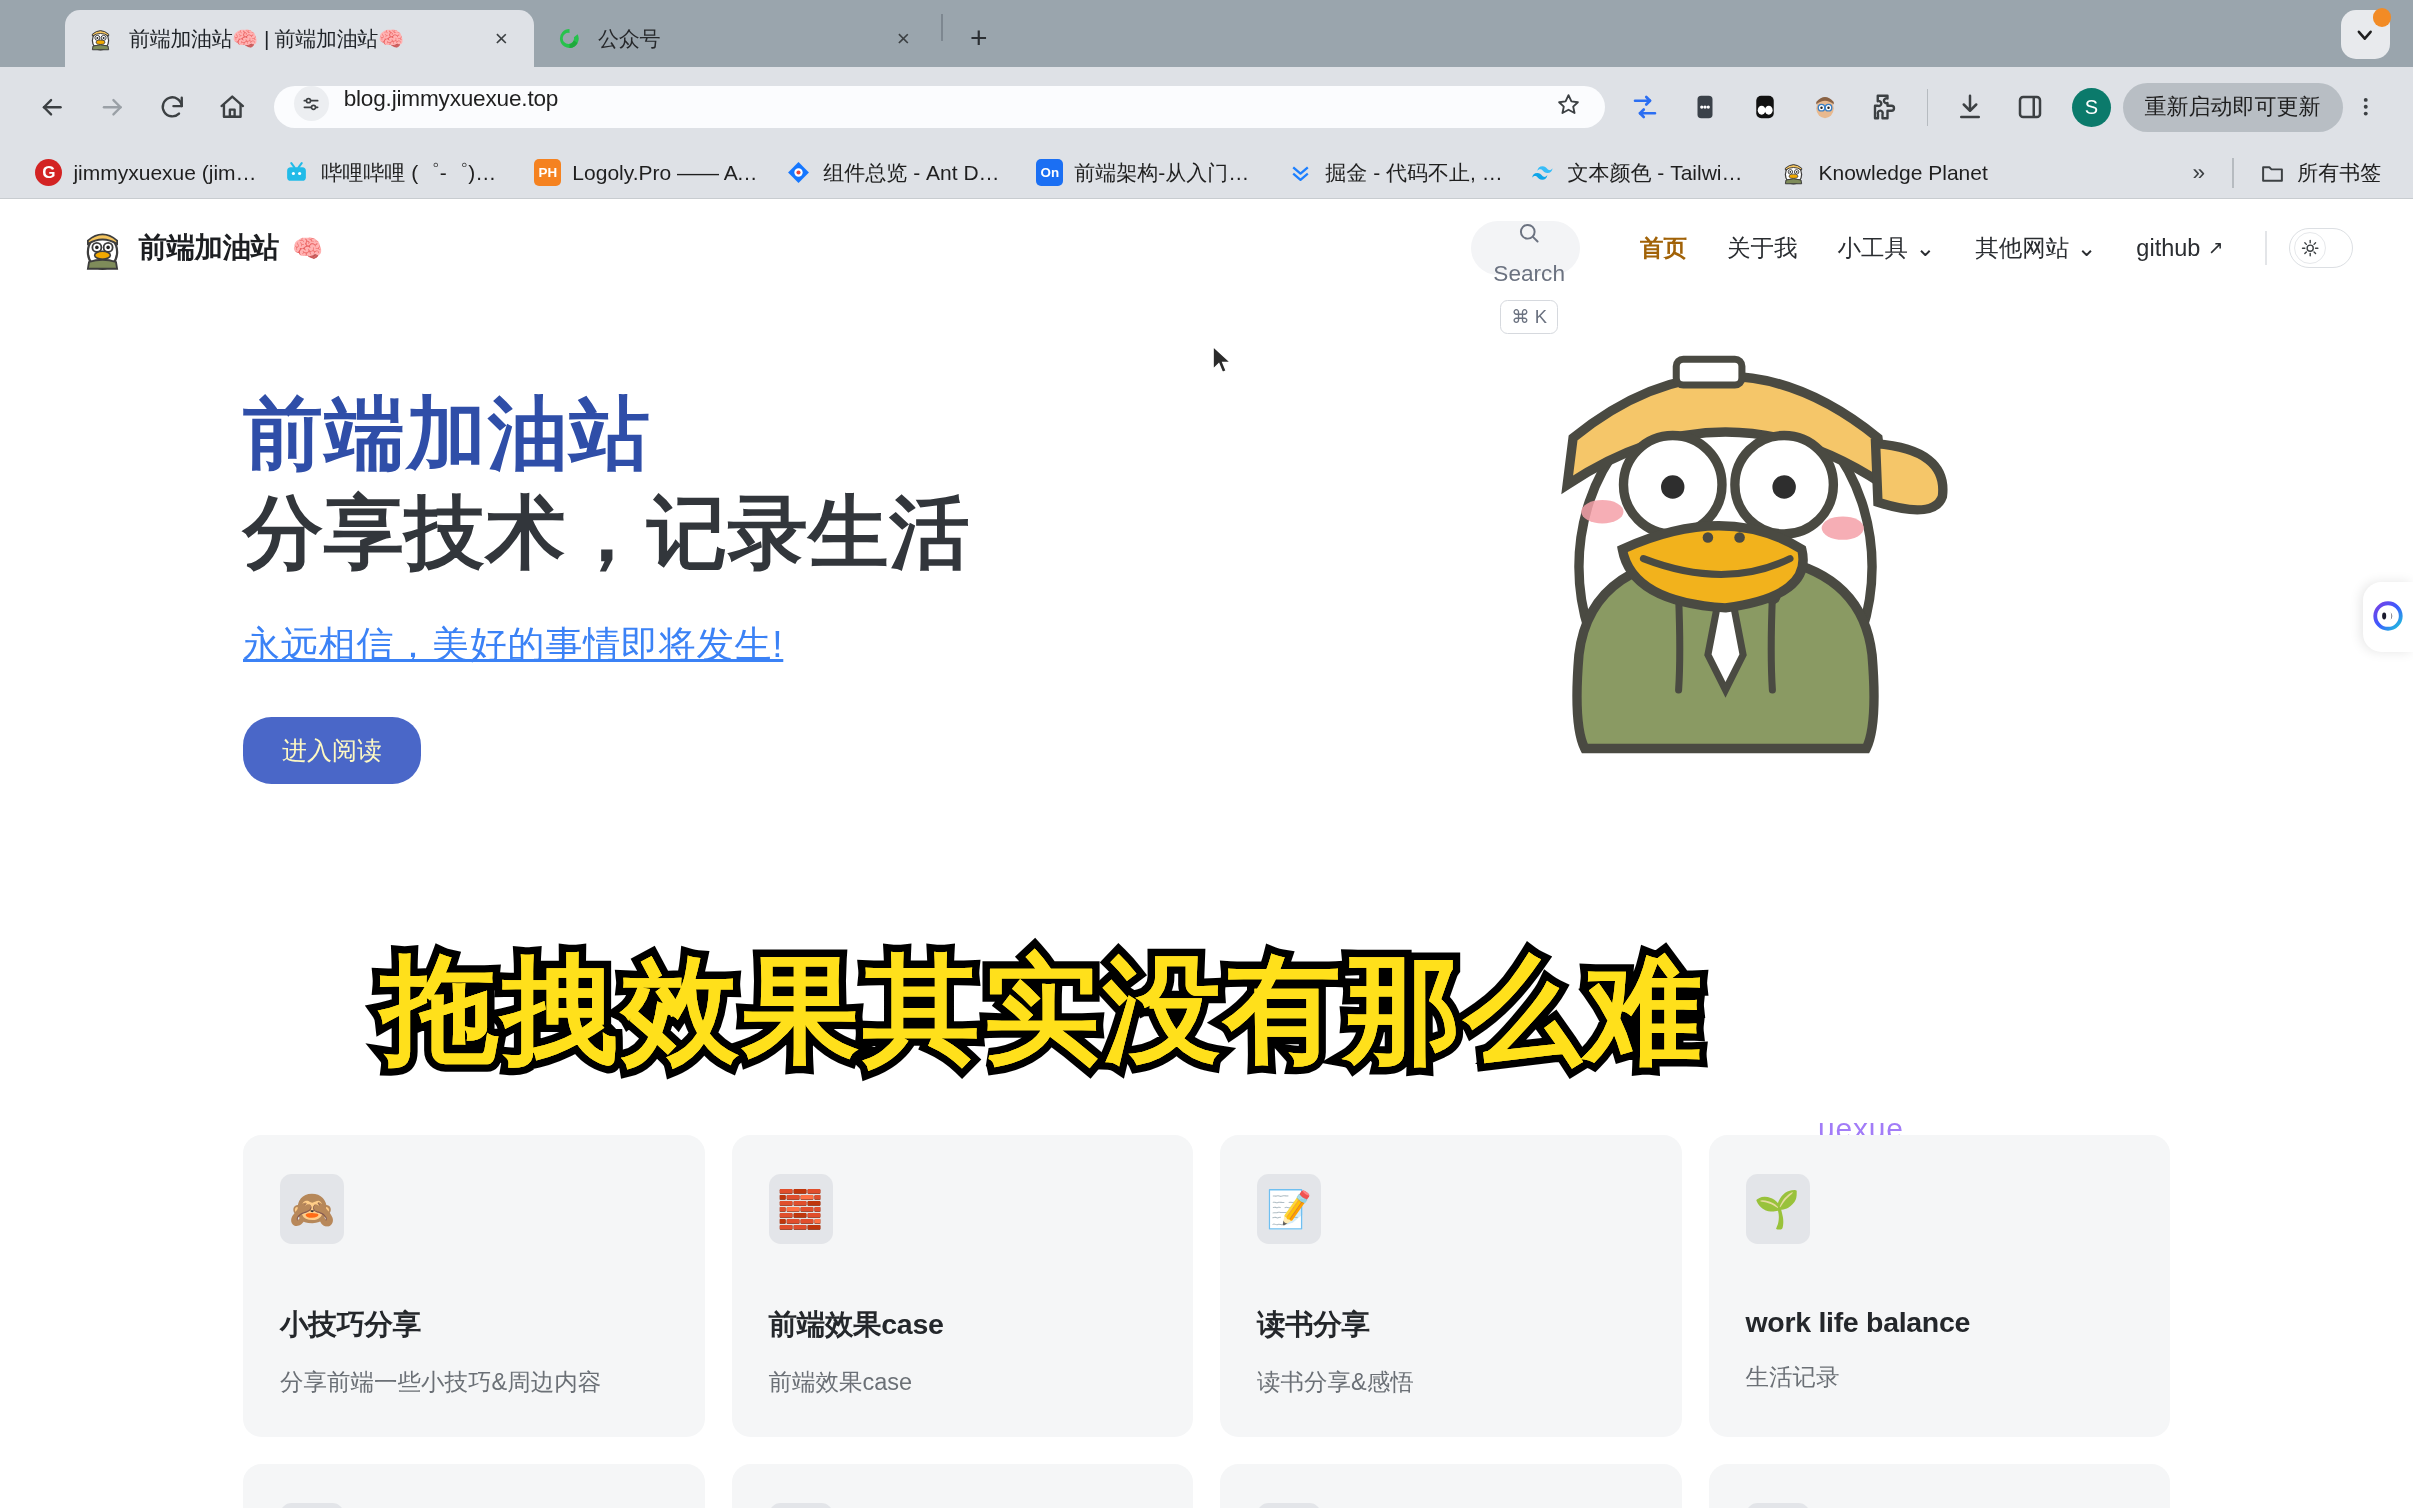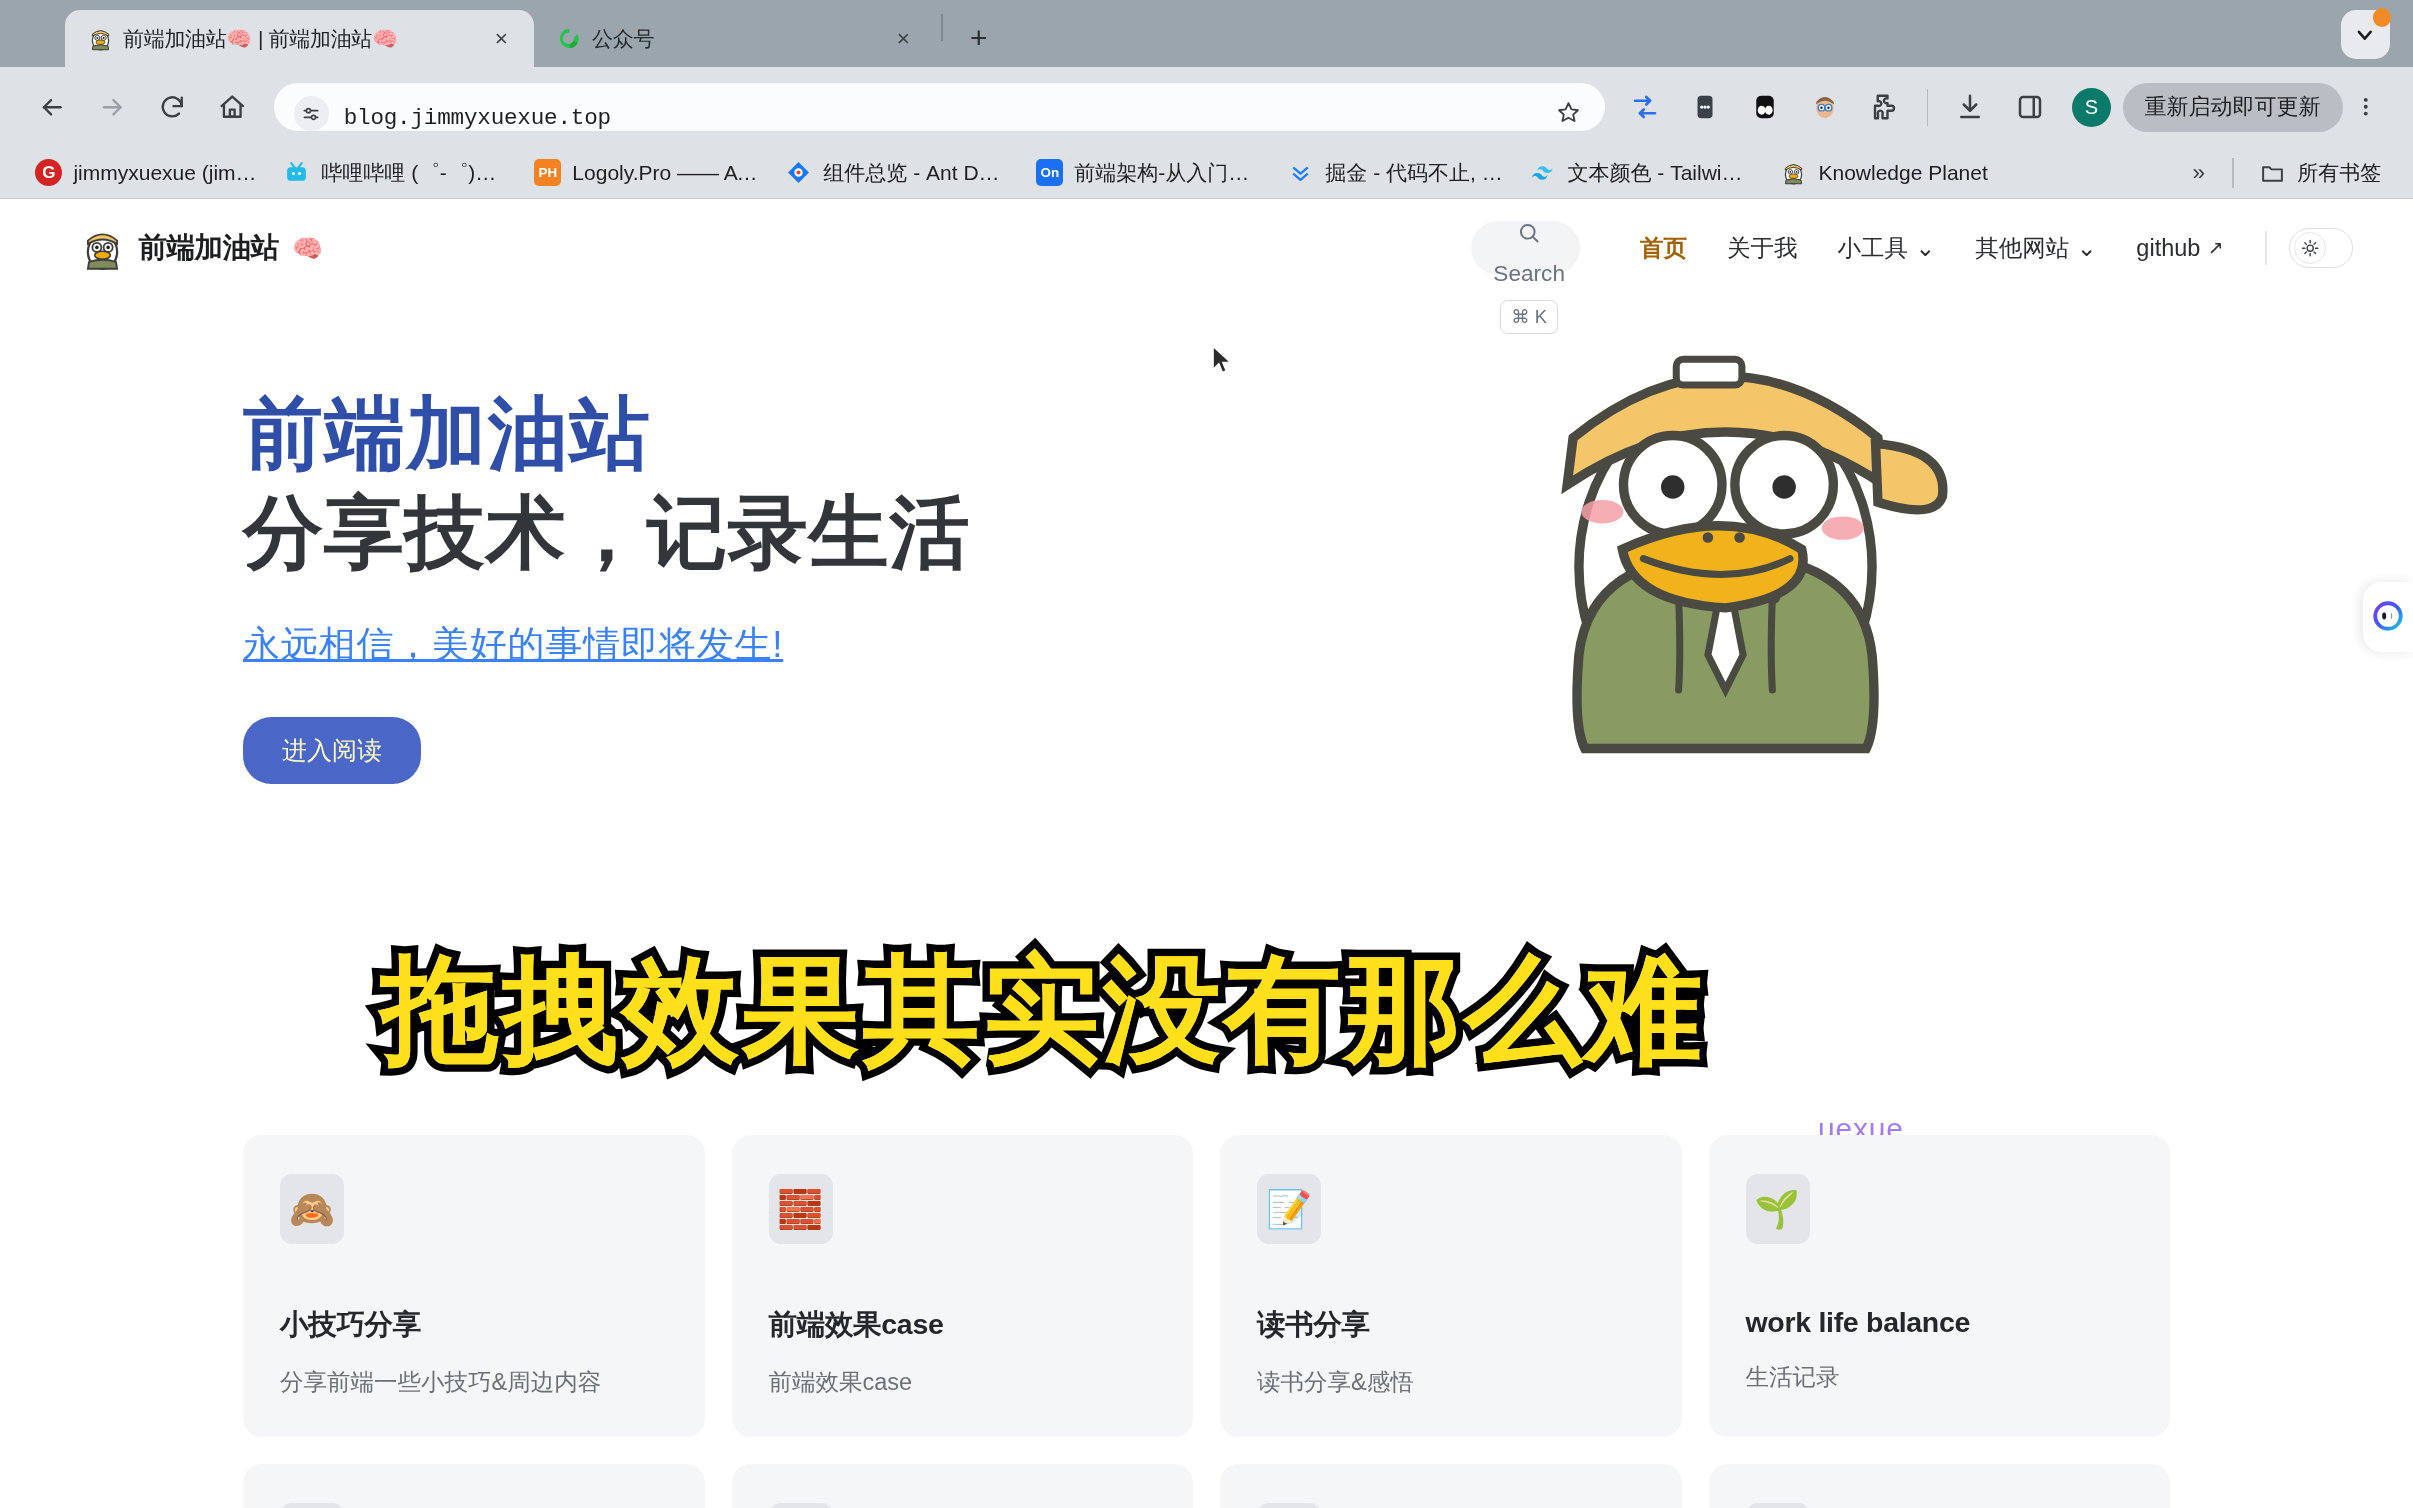--- a/index.html
+++ b/index.html
@@ -18,21 +18,21 @@
     height: 67px;
     display: flex;
     align-items: flex-end;
     padding-left: 65px;
     position: relative;
   }
   .tab {
     height: 57px;
     display: flex;
     align-items: center;
-    gap: 9px;
+    gap: 15px;
     padding: 0 18.4px 0 22px;
     border-radius: 15px 15px 0 0;
     font-size: 21px;
     color: #1f2328;
     white-space: nowrap;
     position: relative;
   }
   .tab.active { background: #dee1e6; min-width: 469px; }
   .tab.inactive { background: transparent; color:#26282b; min-width: 402px; }
   .tab-favicon {
@@ -74,28 +74,27 @@
     gap: 0;
   }
   .nav-btn {
     width: 60px; height: 60px;
     display:flex; align-items:center; justify-content:center;
     color:#3c4043;
     flex: 0 0 auto;
   }
   .omnibox {
     flex: 1;
-    height: 48px;
+    height: 42px;
     background: #fbfcfe;
     border-radius: 27px;
-    display:flex; align-items:flex-end;
+    display:flex; align-items:flex-start;
     padding: 0 18.4px 0 20px;
     margin-left: 11.7px;
     gap: 15px;
-    font-family: Liberation Mono, monospace;
   }
   .omnibox .site-settings {
     width:35px;height:35px;border-radius:50%;
     background:#eceef1;display:flex;align-items:center;justify-content:center;
     flex:0 0 35px;
   }
   .omnibox .url { flex:1; font-size: 22.6px; color:#1f1f1f; letter-spacing:-0.2px; }
   .omnibox .star { width:37px;height:37px;display:flex;align-items:center;justify-content:center;}
 
   .tb-icons { display:flex; align-items:center; gap:0; padding-left: 10px; }

